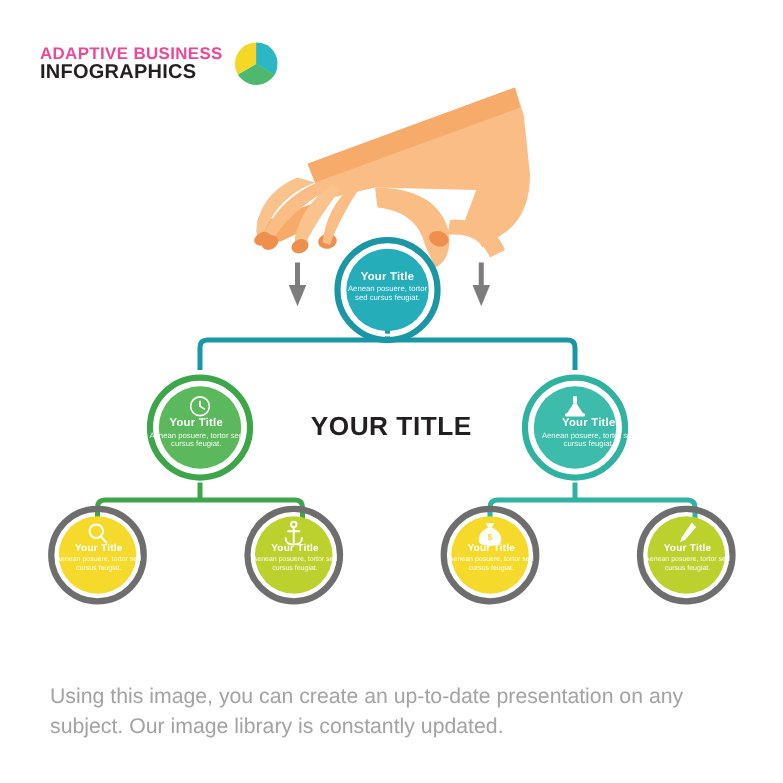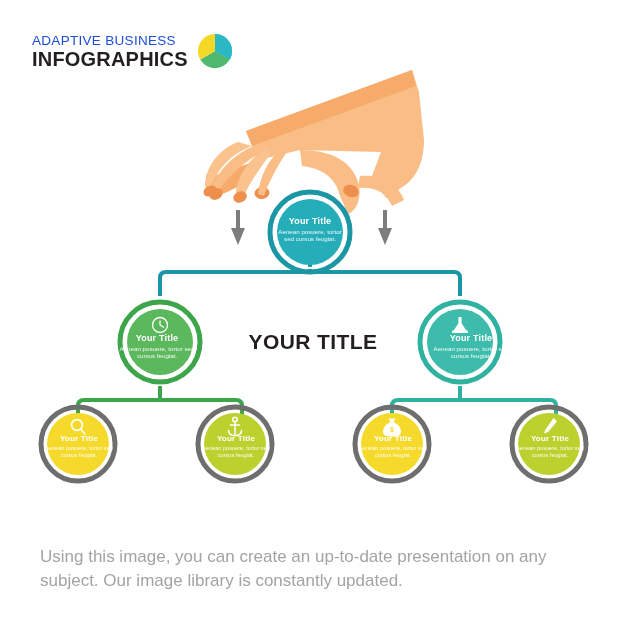--- a/index.html
+++ b/index.html
@@ -8,22 +8,22 @@
     background:#ffffff;
     font-family:"Liberation Sans", sans-serif;
     overflow:hidden;
     position:relative;
   }
   #stage{position:absolute;left:0;top:0;width:626px;height:626px;}
 
   
   #logo{position:absolute;left:32px;top:34px;display:flex;align-items:center;gap:10px;}
   #logo-text{line-height:1.0;}
-  .logo-l1{font-size:13.5px;font-weight:normal;letter-spacing:.3px;color:#1d4ed8;}
-  .logo-l2{font-size:20px;font-weight:bold;letter-spacing:.2px;color:#231f20;margin-top:1px;}
+  .logo-l1{font-size:13.5px;font-weight:bold;letter-spacing:.3px;color:#ec4899;}
+  .logo-l2{font-size:16px;font-weight:bold;letter-spacing:.2px;color:#231f20;margin-top:1px;}
   #logo-mark{width:34px;height:34px;flex:0 0 34px;}
 
   
   #art{position:absolute;left:0;top:0;width:626px;height:626px;}
 
   
   .node-text{position:absolute;text-align:center;color:#ffffff;pointer-events:none;}
   .nt-title{font-weight:bold;letter-spacing:.2px;}
   .nt-desc{line-height:1.18;opacity:.93;}
 

